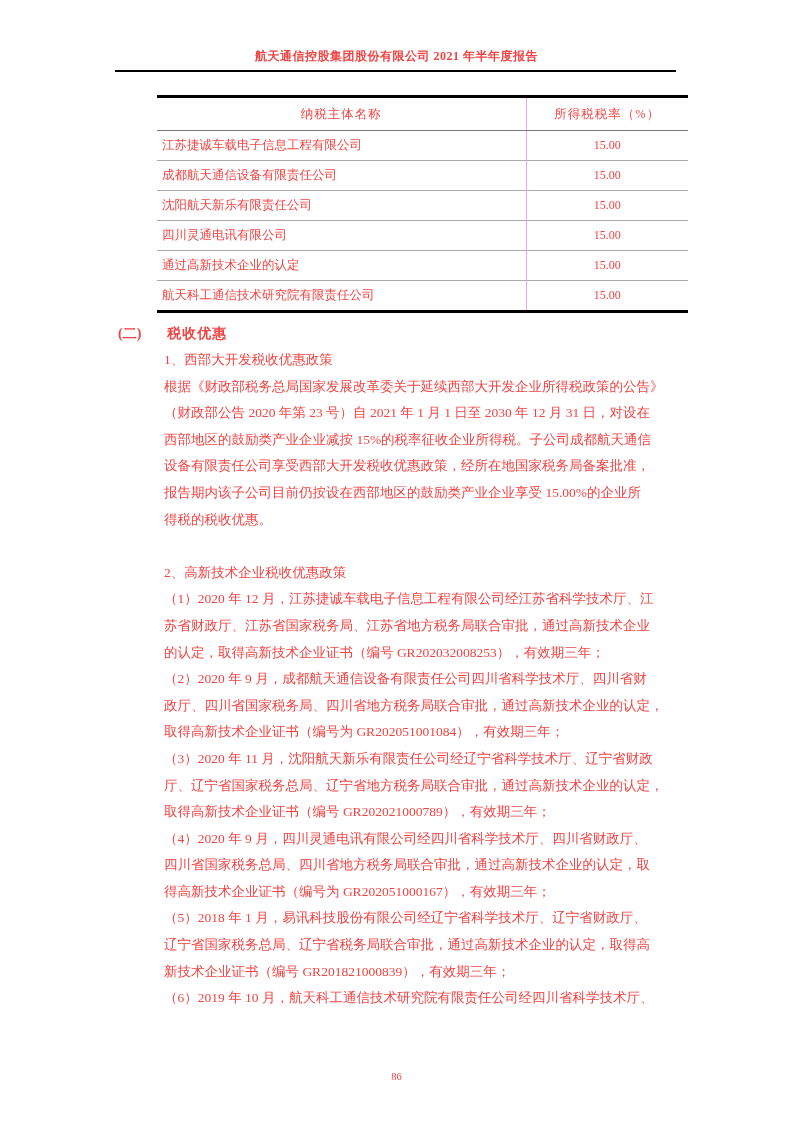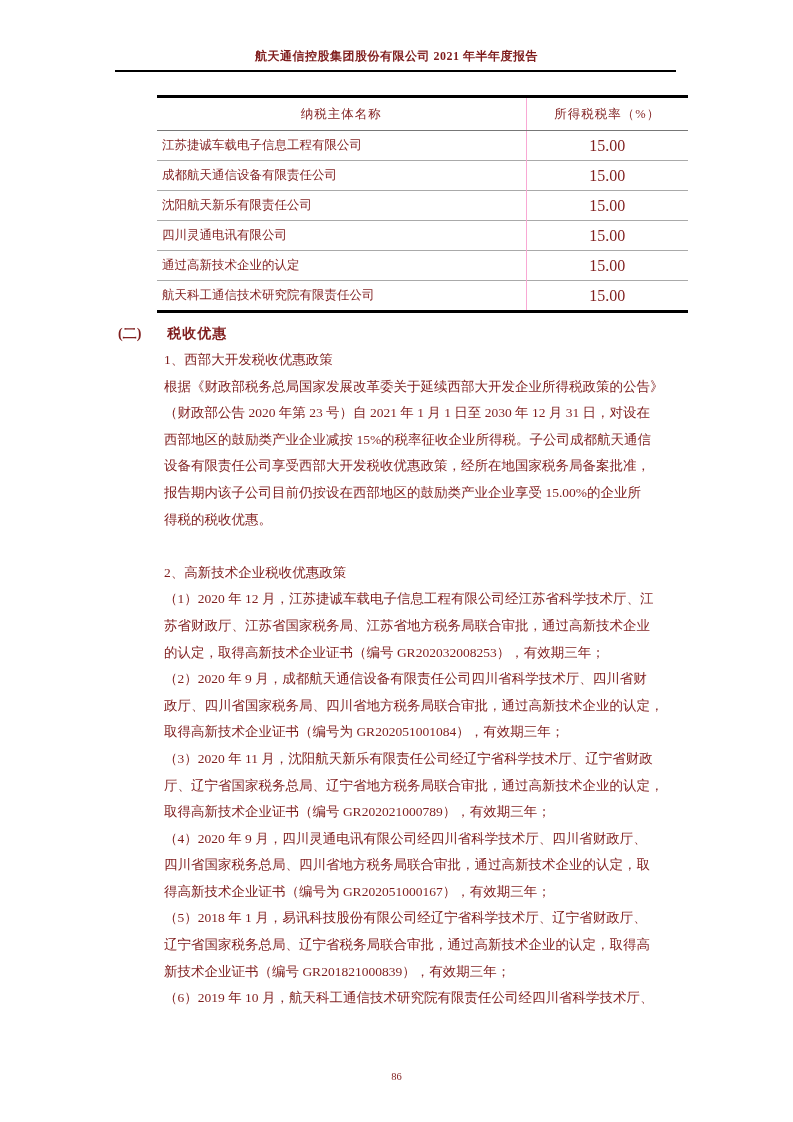--- a/index.html
+++ b/index.html
@@ -2,21 +2,21 @@
 <html><head>
 <meta charset="utf-8">
 <style>
   html,body { margin:0; padding:0; background:#e8e8e8; }
   .page {
     position:relative;
     width:793px; height:1122px;
     margin:0 auto;
     background:#ffffff;
     font-family:"Liberation Serif","DejaVu Serif",serif;
-    color:#7f1d1d;
+    color:#ef4444;
     overflow:hidden;
   }
 
   
   .hdr-title {
     position:absolute; left:0; top:48px; width:100%;
     text-align:center;
     font-size:12px; font-weight:bold;
     letter-spacing:0.5px;
   }
@@ -47,21 +47,21 @@
     letter-spacing:1px;
   }
   table.taxtbl td {
     height:27px;
     vertical-align:middle;
   }
   table.taxtbl th + th,
   table.taxtbl td + td { border-left:1px solid #f9a8d4; }
   table.taxtbl tbody tr + tr td { border-top:1px solid #aaa; }
   td.cell-name { padding-left:5px; text-align:left;margin-top:44px; }
-  td.cell-rate { text-align:center; font-size:16px; }
+  td.cell-rate { text-align:center; font-size:12px; }
 
   
   .sec-head {
     position:absolute; left:118px; top:325px;
     font-size:14px; font-weight:bold;
   }
   .sec-head .sec-no { display:inline-block; }
   .sec-head .sec-ti { display:inline-block; margin-left:26px; letter-spacing:1px; }
 
   .body-block {

